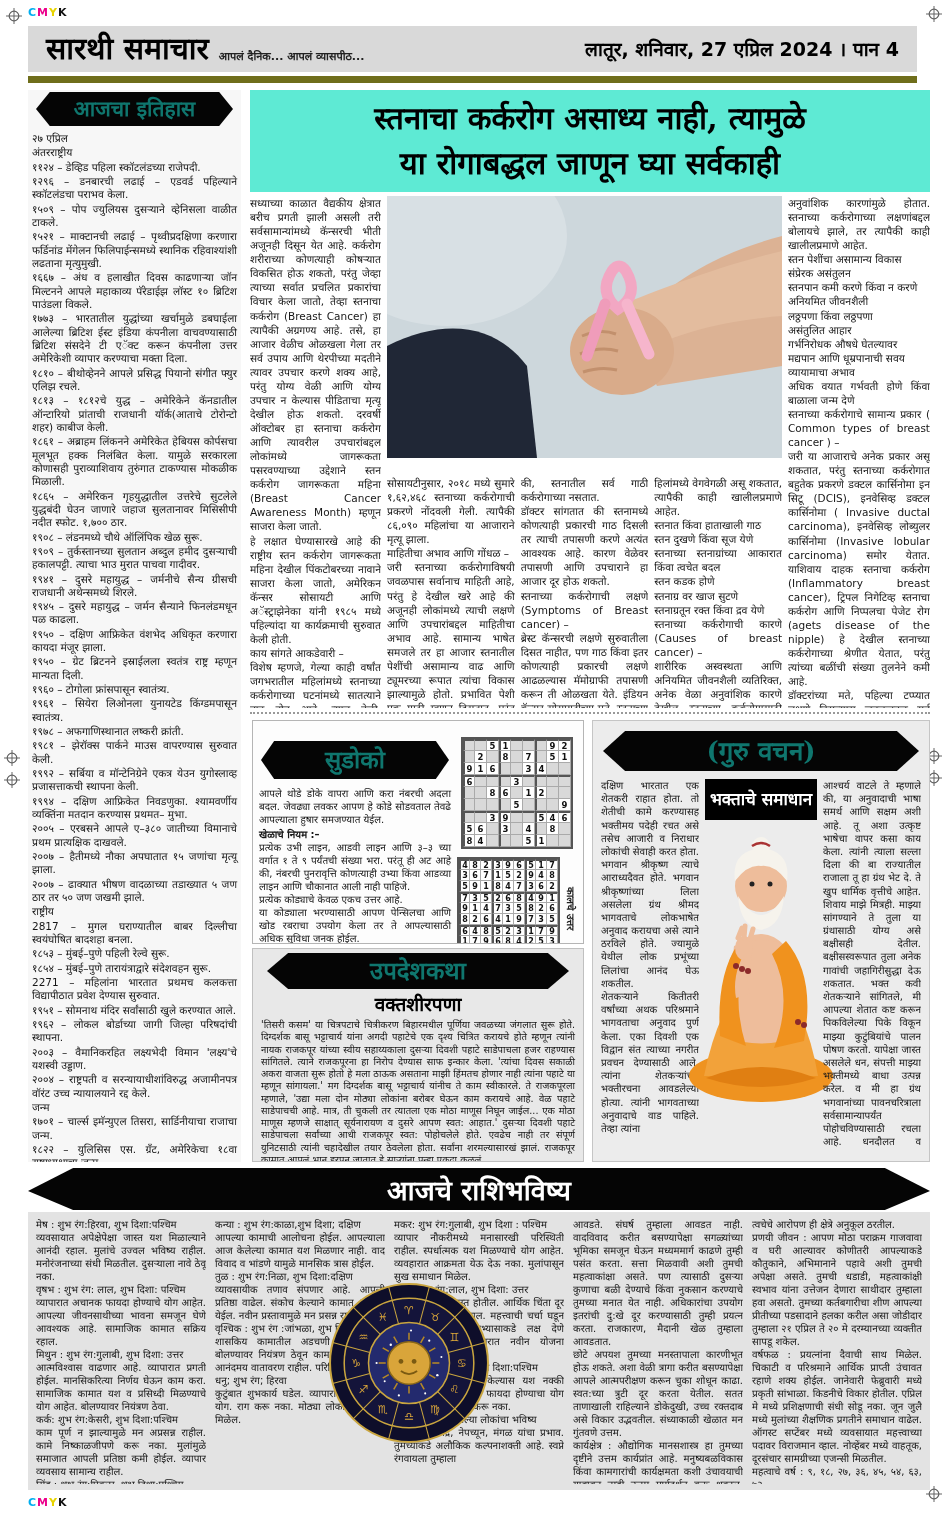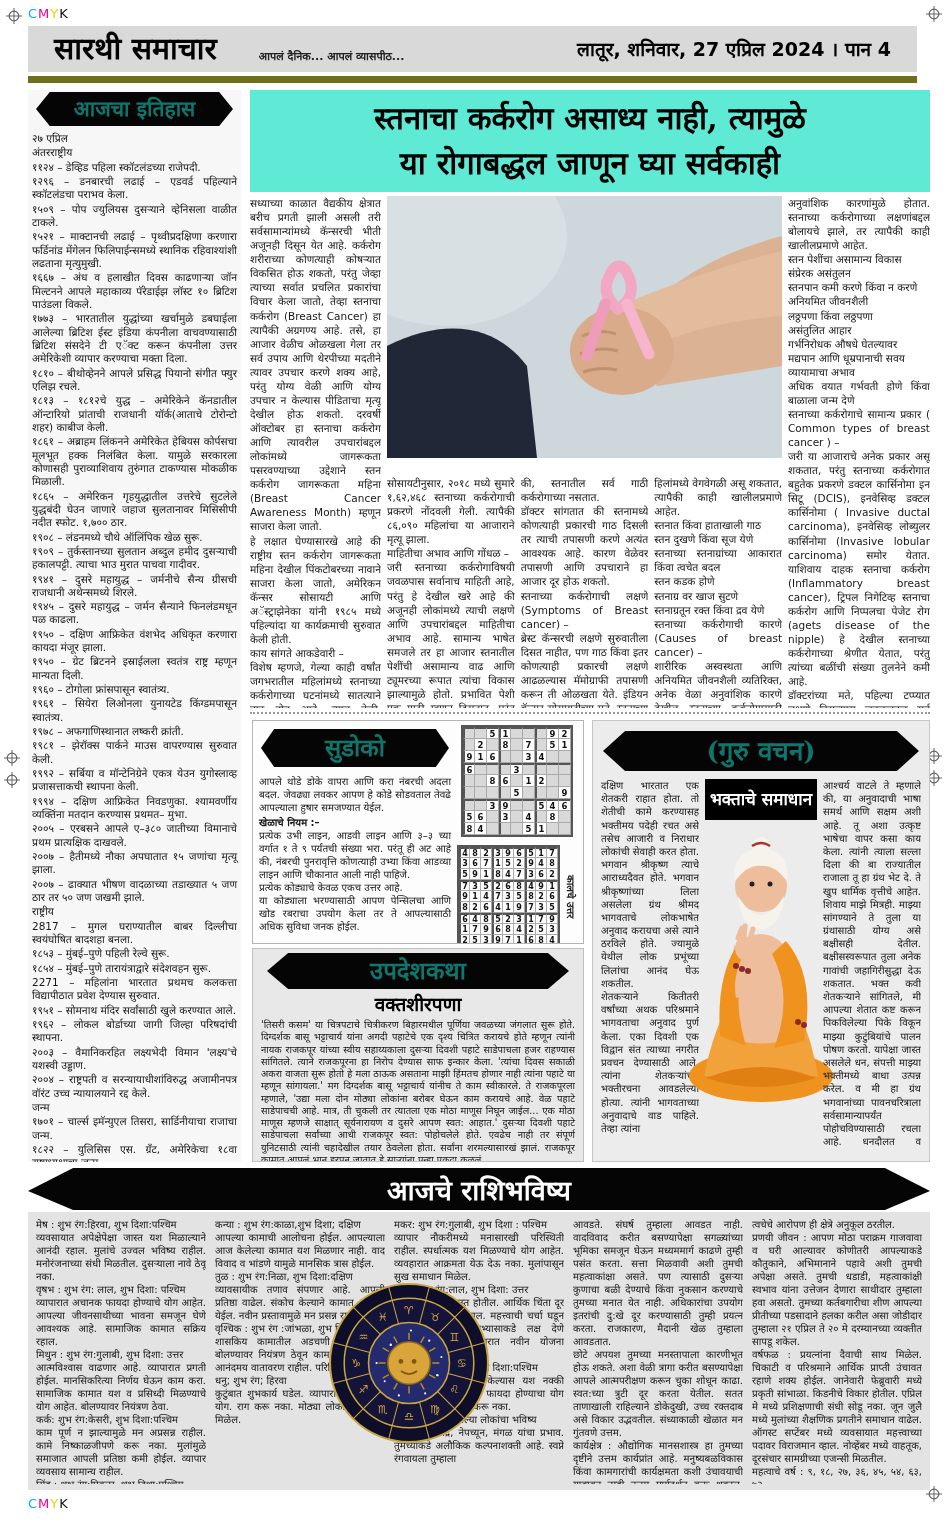--- a/index.html
+++ b/index.html
@@ -1,24 +1,24 @@
 <!DOCTYPE html>
 <html><head>
 <meta charset="utf-8">
 <style>
   html,body{margin:0;padding:0;background:#fff;}
   .page{position:relative;width:945px;height:1538px;background:#fff;overflow:hidden;
         font-family:"DejaVu Sans","Liberation Sans",sans-serif;color:#161616;}
   
   .regmark{position:absolute;width:16px;height:16px;opacity:.85;}
-  .cmyk{position:absolute;font-size:13px;font-weight:normal;letter-spacing:1px;font-family:"DejaVu Sans",sans-serif;}
+  .cmyk{position:absolute;font-size:11px;font-weight:bold;letter-spacing:1px;font-family:"DejaVu Sans",sans-serif;}
   .cmyk .c{color:#00aeef}.cmyk .m{color:#ec008c}.cmyk .y{color:#e8d400}.cmyk .k{color:#111}
   
   .masthead{position:absolute;left:28px;top:26px;width:889px;height:46px;background:#d9d9d9;
-            display:flex;align-items:center;padding:0 26px;box-sizing:border-box;gap:32px;}
+            display:flex;align-items:center;padding:0 18px;box-sizing:border-box;}
   .mast-title{font-family:"DejaVu Serif","Liberation Serif",serif;font-weight:bold;font-size:30px;color:#000;line-height:1;}
   .mast-tag{font-size:11px;font-weight:bold;color:#222;margin-left:10px;margin-top:12px;}
   .mast-date{margin-left:auto;font-weight:bold;font-size:19px;color:#000;}
   .olive{position:absolute;left:28px;top:76px;width:889px;height:7px;background:#6f6e1b;}
   
   .banner{background:#050505;color:#0f766e;font-weight:bold;text-align:center;
           clip-path:polygon(0 50%,7% 0,93% 0,100% 50%,93% 100%,7% 100%);
           font-family:"DejaVu Serif","Liberation Serif",serif;}
   
   .history{position:absolute;left:28px;top:90px;width:213px;height:1072px;background:#f7f7f7;overflow:hidden;}
@@ -34,21 +34,21 @@
   .acol{font-size:10.5px;line-height:1.34;text-align:justify;overflow:hidden;}
   .acol1{width:131px;} .acol5{width:142px;}
   .amid{width:395px;display:flex;flex-direction:column;}
   .aphoto{width:395px;height:262px;background:#ccd6db;flex:0 0 auto;}
   .amid-cols{display:flex;gap:6px;flex:1;overflow:hidden;margin-top:18px;}
   .amid-cols .acol{flex:1;}
   .pre{white-space:pre-line;}
   .dotted{position:absolute;left:250px;top:712px;width:680px;border-top:2px dotted #999;}
   
   .sudoku{position:absolute;left:252px;top:720px;width:332px;height:224px;border:1px solid #b5b5b5;
-          background:#fdfdfd;box-sizing:border-box;padding:4px 6px;display:flex;gap:6px;overflow:hidden;}
+          background:#fdfdfd;box-sizing:border-box;padding:16px 6px;display:flex;gap:6px;overflow:hidden;}
   .sud-left{width:205px;}
   .sud-left .banner{height:38px;line-height:38px;font-size:24px;margin:4px 2px 8px 2px;}
   .sud-text{font-size:10px;line-height:1.3;text-align:justify;}
   .sud-right{flex:1;display:flex;flex-direction:column;align-items:center;}
   .sgrid{display:grid;grid-template-columns:repeat(9,12px);grid-auto-rows:12px;border:2px solid #555;background:#fff;}
   .sgrid .cell{border-right:1px solid #aaa;border-bottom:1px solid #aaa;font-size:8.5px;font-weight:bold;
                display:flex;align-items:center;justify-content:center;color:#111;}
   .sgrid .cell.empty{background:#d9d9d9;}
   .sgrid .cell.thickL{border-left:2px solid #555;}
   .sgrid .cell.thickT{border-top:2px solid #555;}

